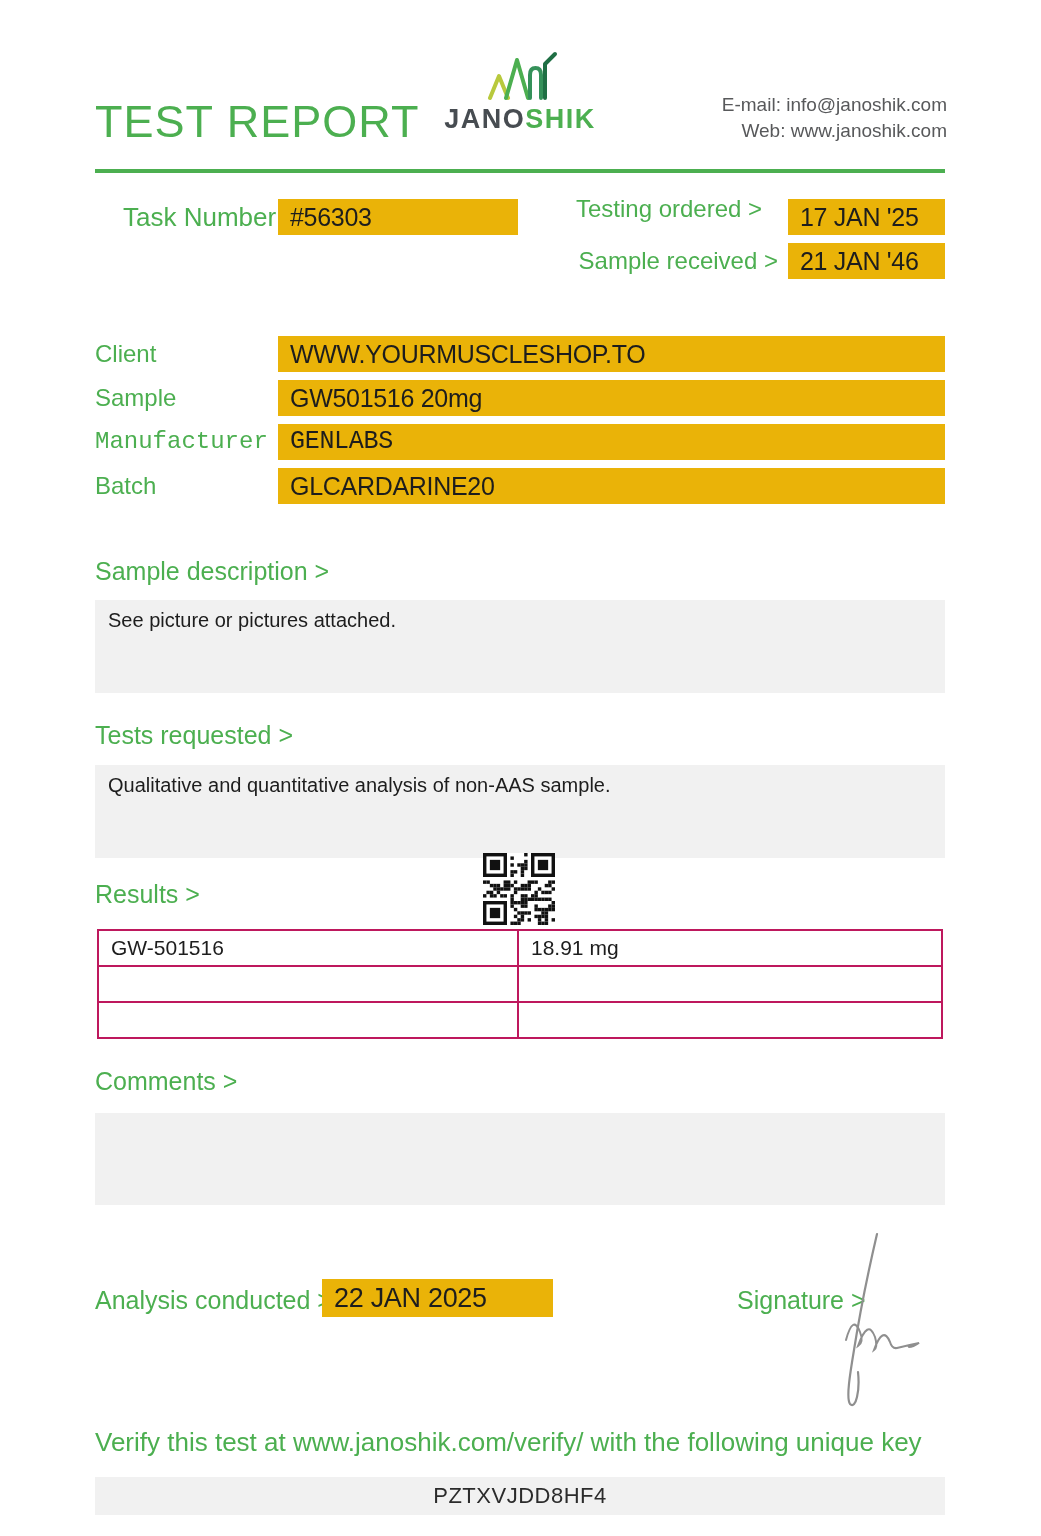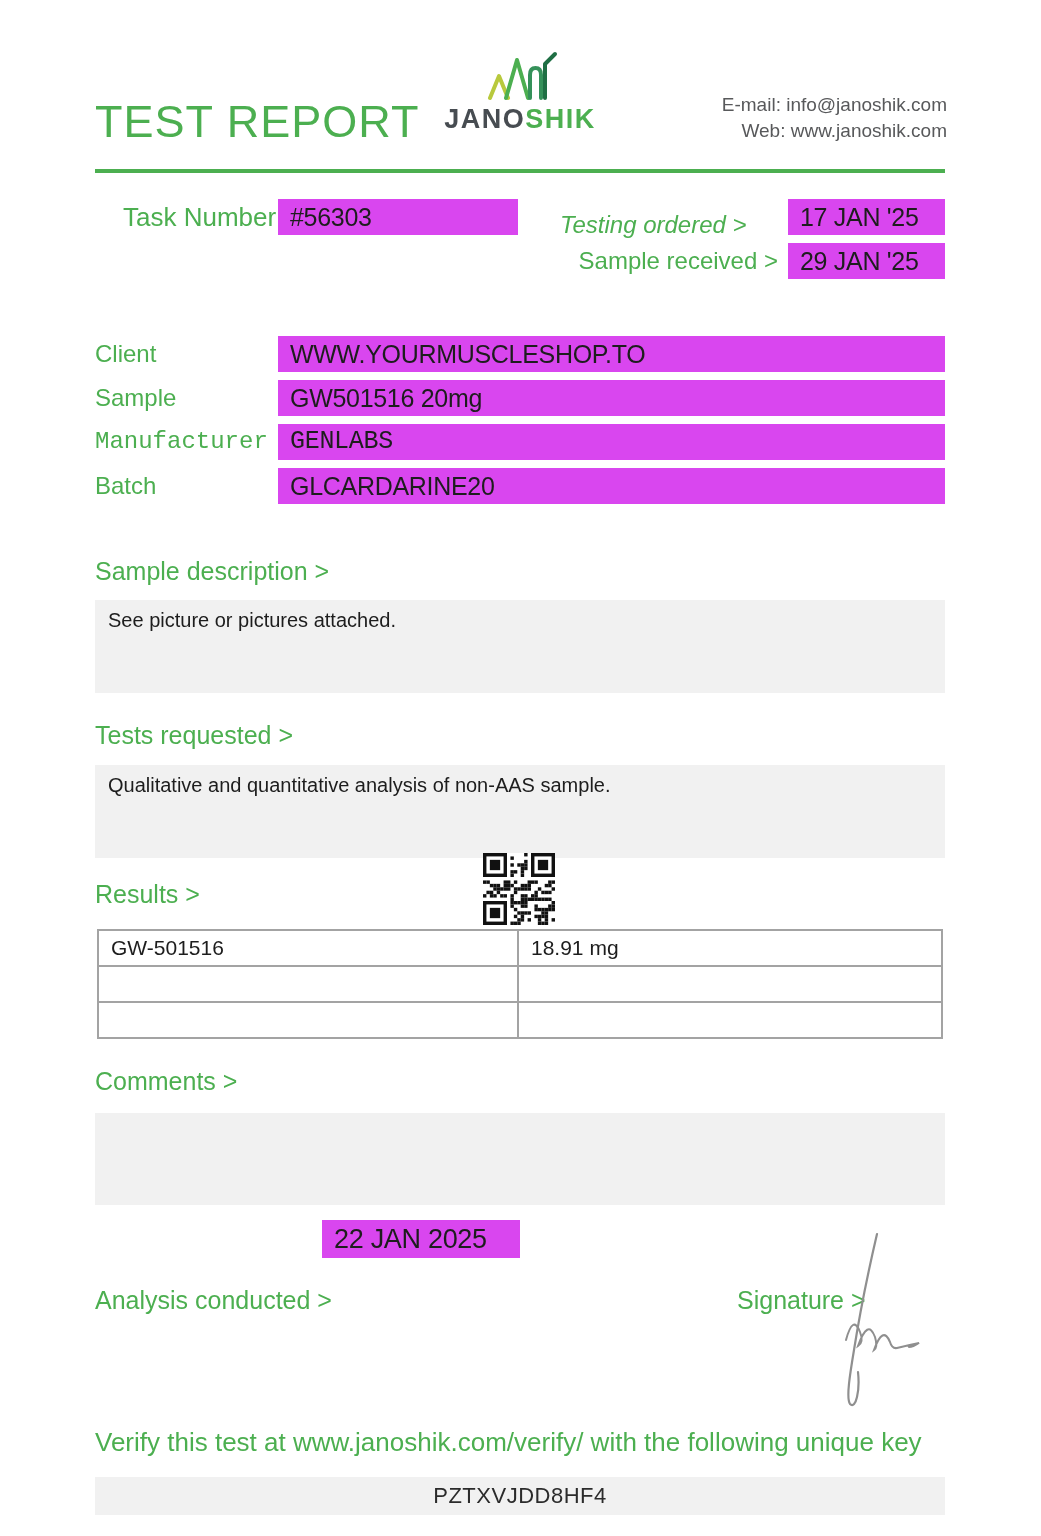--- a/index.html
+++ b/index.html
@@ -31,27 +31,27 @@
     font-size: 19px; color: #58595b; line-height: 26px;
   }
   .divider {
     left: 95px; top: 169px; width: 850px; height: 4px;
     background: #4caf50;
   }
 
   
   .label { color: #4caf50; font-size: 24px; line-height: 36px; white-space: nowrap; }
   .valuebox {
-    background: #d946ef; height: 36px; line-height: 36px;
+    background: #eab308; height: 36px; line-height: 36px;
     font-size: 25px; color: #1d1d1d; padding-left: 12px;
     letter-spacing: -0.3px; white-space: nowrap; overflow: hidden;
   }
   .task-label { left: 95px; top: 199px; font-size: 26px; margin-left: 28px; }
   .task-value { left: 278px; top: 199px; width: 240px; }
-  .ordered-label  { left: 560px; top: 207px; width: 218px; text-align: left; font-style: italic; }
+  .ordered-label  { left: 560px; top: 191px; width: 218px; text-align: center; }
   .ordered-value  { left: 788px; top: 199px; width: 157px; }
   .received-label { left: 560px; top: 243px; width: 218px; text-align: right; }
   .received-value { left: 788px; top: 243px; width: 157px; }
 
   
   .detail-label { left: 95px; }
   .detail-value { left: 278px; width: 667px; }
   .r0 { top: 336px; } .r1 { top: 380px; } .r2 { top: 424px; font-family: Liberation Mono, monospace; } .r3 { top: 468px; }
 
   
@@ -70,29 +70,29 @@
 
   
   .qr { left: 483px; top: 853px; width: 72px; height: 72px; }
 
   
   .results-table {
     left: 97px; top: 929px; width: 846px;
     border-collapse: collapse;
   }
   .results-table td {
-    border: 2px solid #a3a3a3;
+    border: 2px solid #be185d;
     height: 36px; font-size: 21px; color: #1d1d1d;
     padding: 0 12px; background: #fff;
   }
   .results-table td.c0 { width: 420px; }
 
   
   .analysis-label { left: 95px; top: 1282px; font-size: 25px; }
-  .analysis-value { left: 322px; top: 1220px; width: 198px; height: 38px; line-height: 38px; font-size: 27px; }
+  .analysis-value { left: 322px; top: 1279px; width: 231px; height: 38px; line-height: 38px; font-size: 27px; }
   .signature-label { left: 737px; top: 1282px; font-size: 25px; }
   .signature-svg { left: 830px; top: 1222px; }
   .verify-text {
     left: 95px; top: 1427px; width: 850px;
     font-size: 26px; color: #4caf50; white-space: nowrap;
   }
   .key-box {
     left: 95px; top: 1477px; width: 850px; height: 38px;
     background: #f1f1f1; text-align: center; line-height: 38px;
     font-size: 22px; color: #2b2b2b; letter-spacing: 0.5px;
@@ -122,21 +122,21 @@
 
   <div class="abs divider"></div>
 
   <div class="abs label task-label">Task Number</div>
   <div class="abs valuebox task-value">#56303</div>
 
   <div class="abs label ordered-label">Testing ordered &gt;</div>
   <div class="abs valuebox ordered-value">17 JAN '25</div>
 
   <div class="abs label received-label">Sample received &gt;</div>
-  <div class="abs valuebox received-value">29 JAN '25</div>
+  <div class="abs valuebox received-value">21 JAN '46</div>
 
   <div class="abs label detail-label r0">Client</div>
   <div class="abs valuebox detail-value r0">WWW.YOURMUSCLESHOP.TO</div>
 
   <div class="abs label detail-label r1">Sample</div>
   <div class="abs valuebox detail-value r1">GW501516 20mg</div>
 
   <div class="abs label detail-label r2">Manufacturer</div>
   <div class="abs valuebox detail-value r2">GENLABS</div>
 

